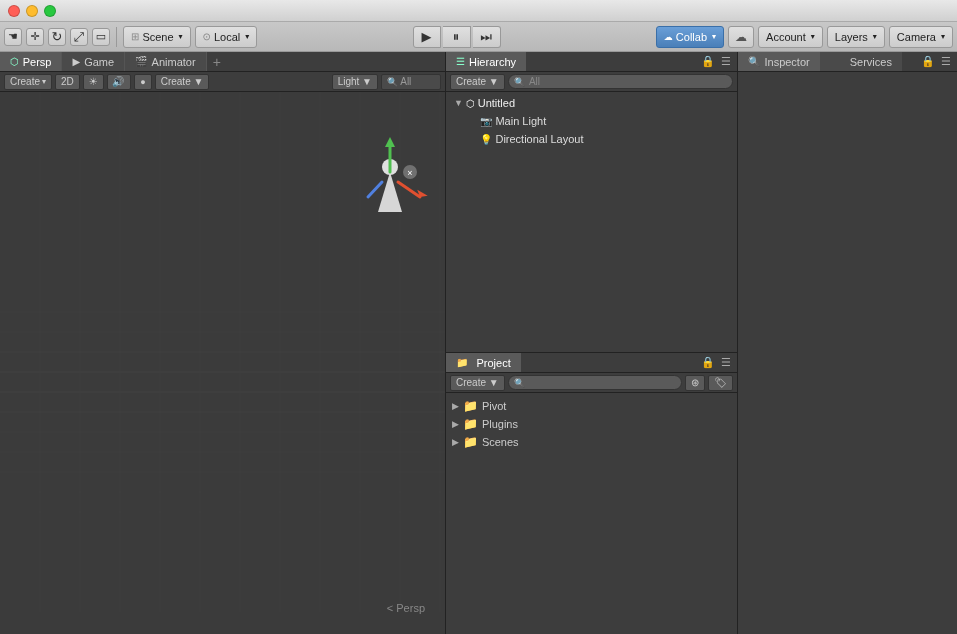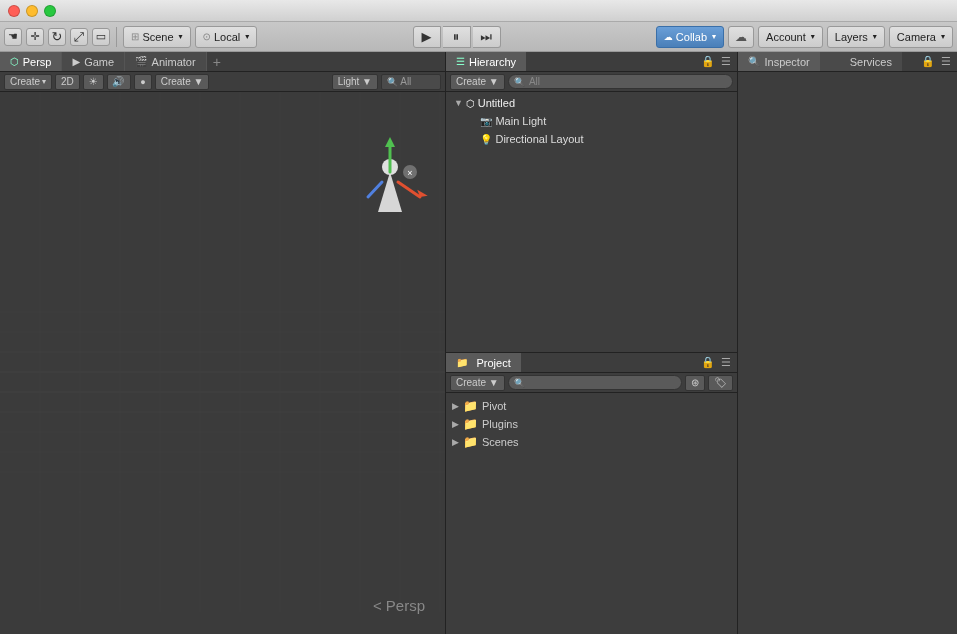--- a/index.html
+++ b/index.html
@@ -172,21 +172,21 @@
       flex: 1;
       background: #3b3b3b;
       position: relative;
       overflow: hidden;
     }
     .persp-label {
       position: absolute;
       bottom: 20px;
       right: 20px;
       color: #888;
-      font-size: 15px;
+      font-size: 11px;
     }
 
     
     .right-panels {
       flex: 1;
       display: flex;
       flex-direction: column;
     }
 
     

